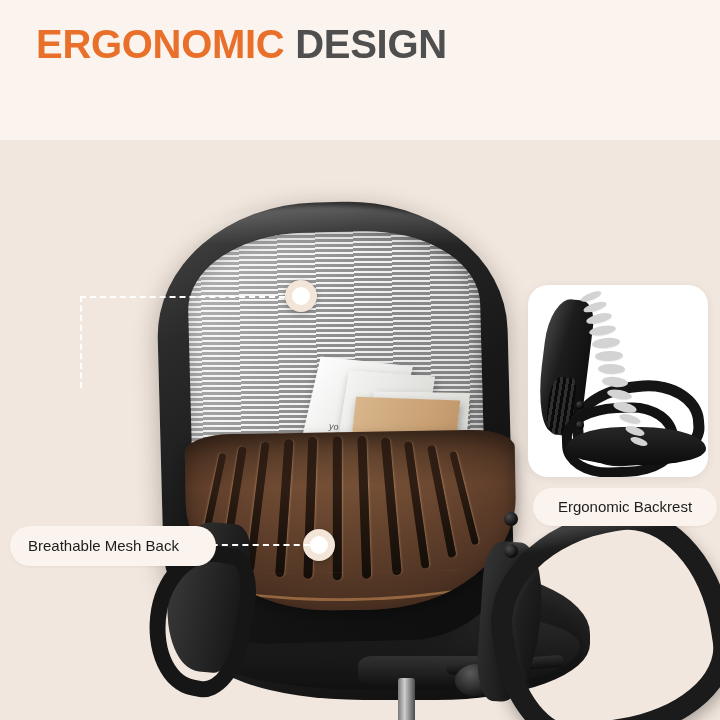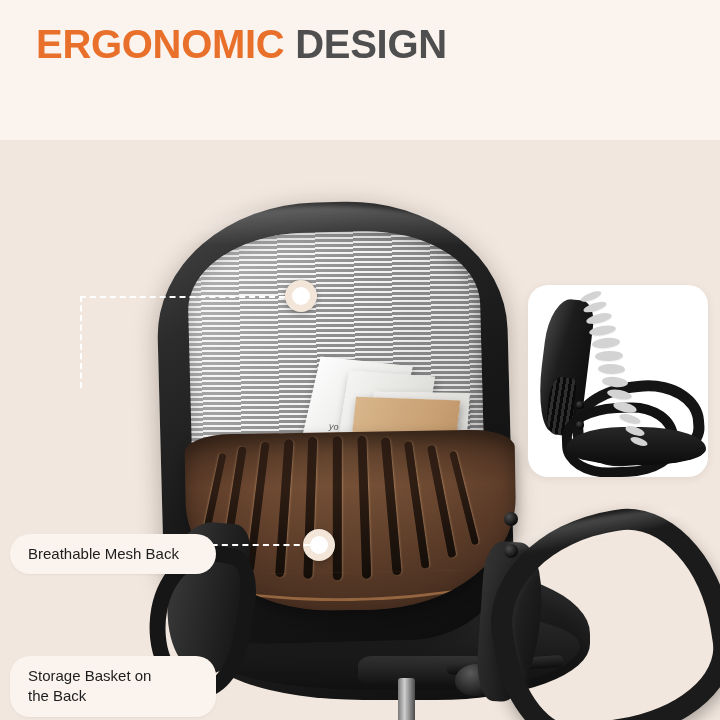--- a/index.html
+++ b/index.html
@@ -330,21 +330,21 @@
     color: #1d1d1d;
     font-size: 15px;
     line-height: 1.35;
     padding: 10px 18px;
     border-radius: 22px;
     box-shadow: 0 1px 3px rgba(0,0,0,.05);
     z-index: 30;
     white-space: pre-line;
   }
   #pill-mesh {
-    left: 10px; top: 394px;
+    left: 10px; top: 386px;
     width: 170px;
     border-radius: 24px;
   }
   #pill-basket {
     left: 10px; top: 516px;
     width: 170px;
     border-radius: 20px;
   }
   #pill-backrest {
     left: 533px; top: 348px;
@@ -485,22 +485,20 @@
       <div class="dot" style="left:285px; top:140px;"></div>
       <div class="dot" style="left:303px; top:389px;"></div>
     </div>
 
     <div class="lead lead-h" style="left:80px; top:156px; width:205px;"></div>
     <div class="lead lead-v" style="left:80px; top:156px; height:92px;"></div>
 
     <div class="lead lead-h" style="left:150px; top:404px; width:160px;"></div>
 
     <div class="pill" id="pill-mesh">Breathable Mesh Back</div>
-    <div class="pill" id="pill-basket">Storage Basket on
-the Back</div>
 
     <div id="inset">
       <div class="ins-back"></div>
       <div class="ins-back-rib"></div>
       <div class="ins-arm"></div>
       <div class="ins-arm2"></div>
       <div class="ins-seat"></div>
       <div class="ins-bolt" style="left:48px; top:116px;"></div>
       <div class="ins-bolt" style="left:48px; top:136px;"></div>
 
@@ -514,15 +512,16 @@
         <div class="vert" style="left:70px;  top:79px;  width:27px; height:10px; transform:rotate(2deg);"></div>
         <div class="vert" style="left:74px;  top:92px;  width:26px; height:10px; transform:rotate(6deg);"></div>
         <div class="vert" style="left:79px;  top:105px; width:25px; height:9px;  transform:rotate(10deg);"></div>
         <div class="vert" style="left:85px;  top:118px; width:24px; height:9px;  transform:rotate(13deg);"></div>
         <div class="vert" style="left:91px;  top:130px; width:22px; height:8px;  transform:rotate(16deg);"></div>
         <div class="vert" style="left:97px;  top:142px; width:20px; height:8px;  transform:rotate(18deg);"></div>
         <div class="vert" style="left:102px; top:153px; width:18px; height:7px;  transform:rotate(20deg);"></div>
       </div>
     </div>
 
+    <div class="pill" id="pill-backrest">Ergonomic Backrest</div>
 
   </div>
 </div>
 
 </body></html>

